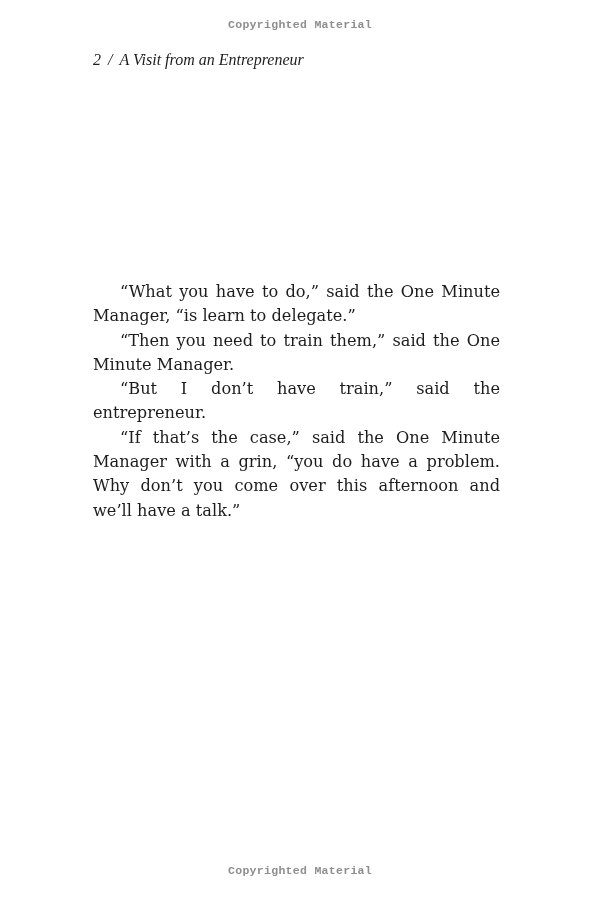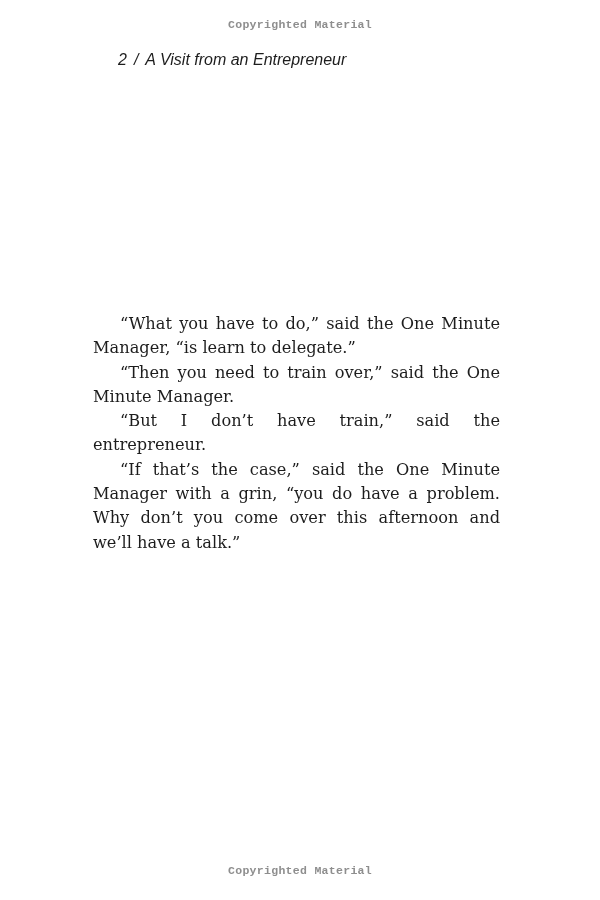--- a/index.html
+++ b/index.html
@@ -25,33 +25,32 @@
     font-size: 11.5px;
     letter-spacing: 0.3px;
     color: #8e8e8e;
   }
   .copyright.top { top: 18px; }
   .copyright.bottom { top: 864px; }
   .running-header {
     position: absolute;
     top: 51px;
     left: 93px;
-    font-family: Liberation Sans, sans-serif;
+    font-family: Liberation Serif, serif;
     font-style: italic;
     font-size: 16px;
     color: #1d1d1d;
     white-space: nowrap;
-    margin-left: 25px;
   }
   .running-header .sep {
     margin: 0 7px;
   }
   .body-text {
     position: absolute;
-    top: 312px;
+    top: 280px;
     left: 93px;
     width: 407px;
     font-family: "DejaVu Serif", serif;
     font-size: 16.2px;
     line-height: 24.3px;
     color: #1d1d1d;
     text-align: justify;
   }
   .body-text p {
     margin: 0;
@@ -65,20 +64,20 @@
 <div class="page">
 
   <div class="copyright top">Copyrighted Material</div>
 
   <div class="running-header">
     <span>2</span><span class="sep">/</span><span>A Visit from an Entrepreneur</span>
   </div>
 
   <div class="body-text">
     <p>“What you have to do,” said the One Minute Manager, “is learn to delegate.”</p>
-    <p>“Then you need to train over,” said the One Minute Manager.</p>
+    <p>“Then you need to train them,” said the One Minute Manager.</p>
     <p>“But I don’t have train,” said the entrepreneur.</p>
     <p>“If that’s the case,” said the One Minute Manager with a grin, “you do have a problem. Why don’t you come over this afternoon and we’ll have a talk.”</p>
   </div>
 
   <div class="copyright bottom">Copyrighted Material</div>
 
 </div>
 
 </body></html>

